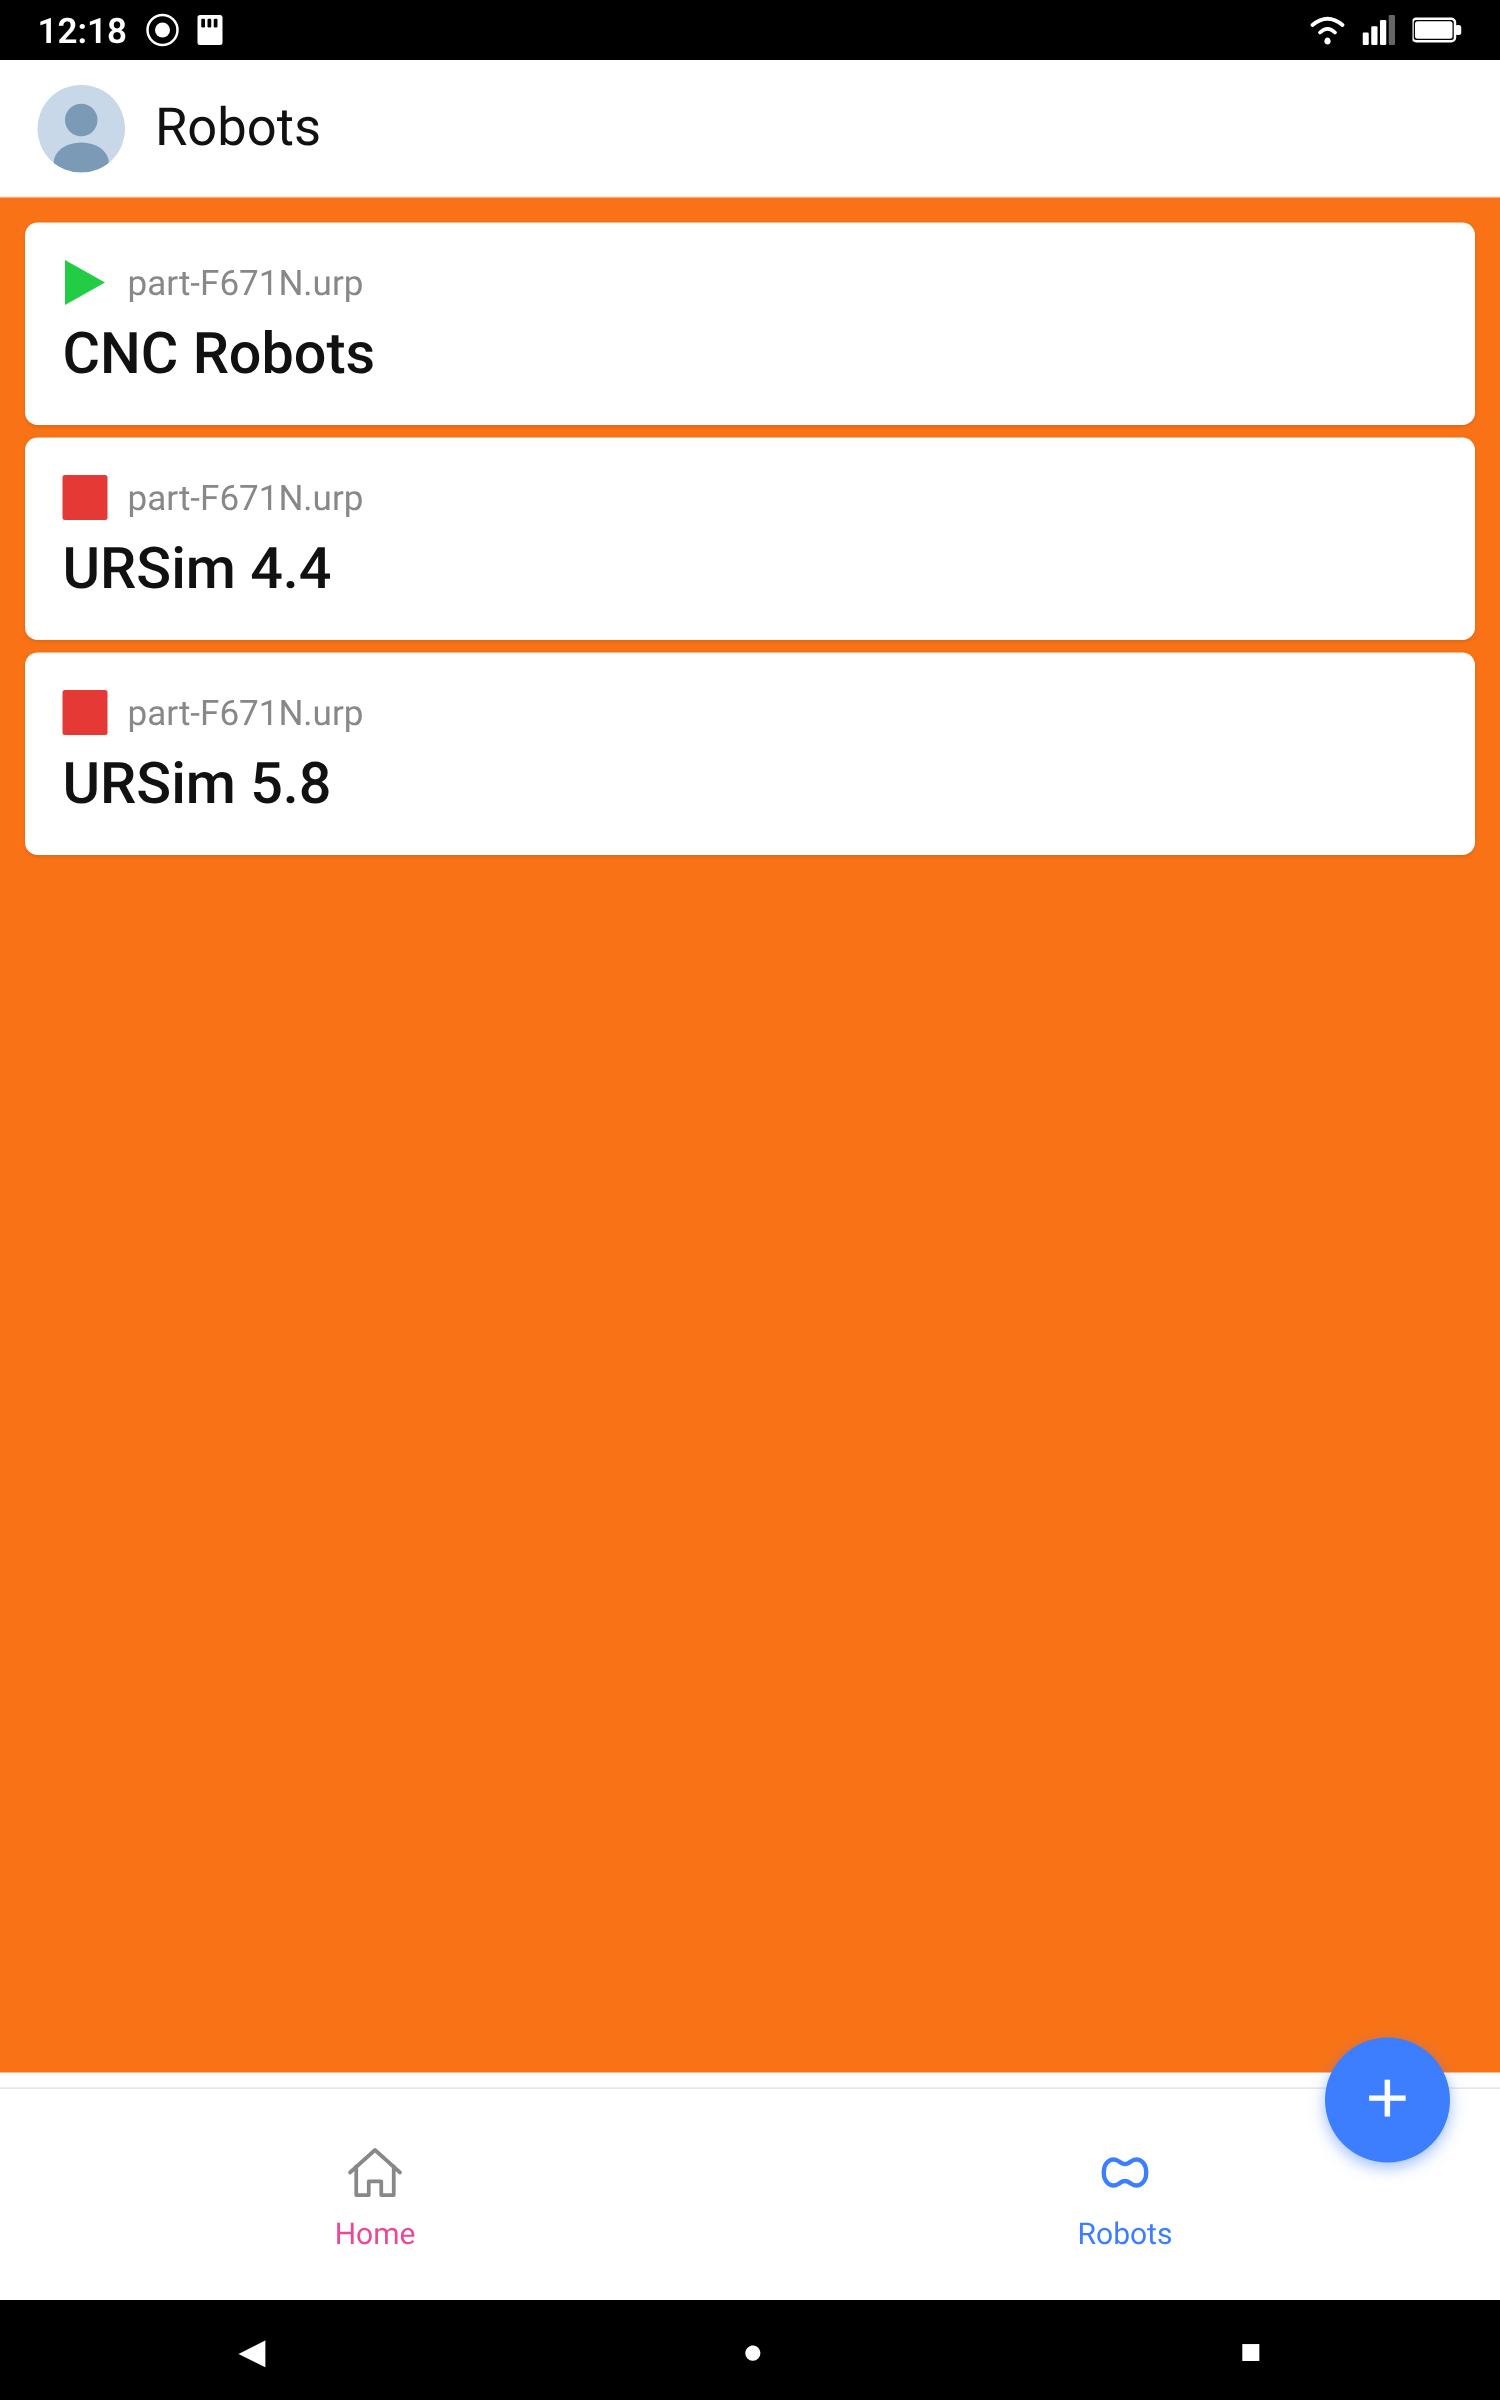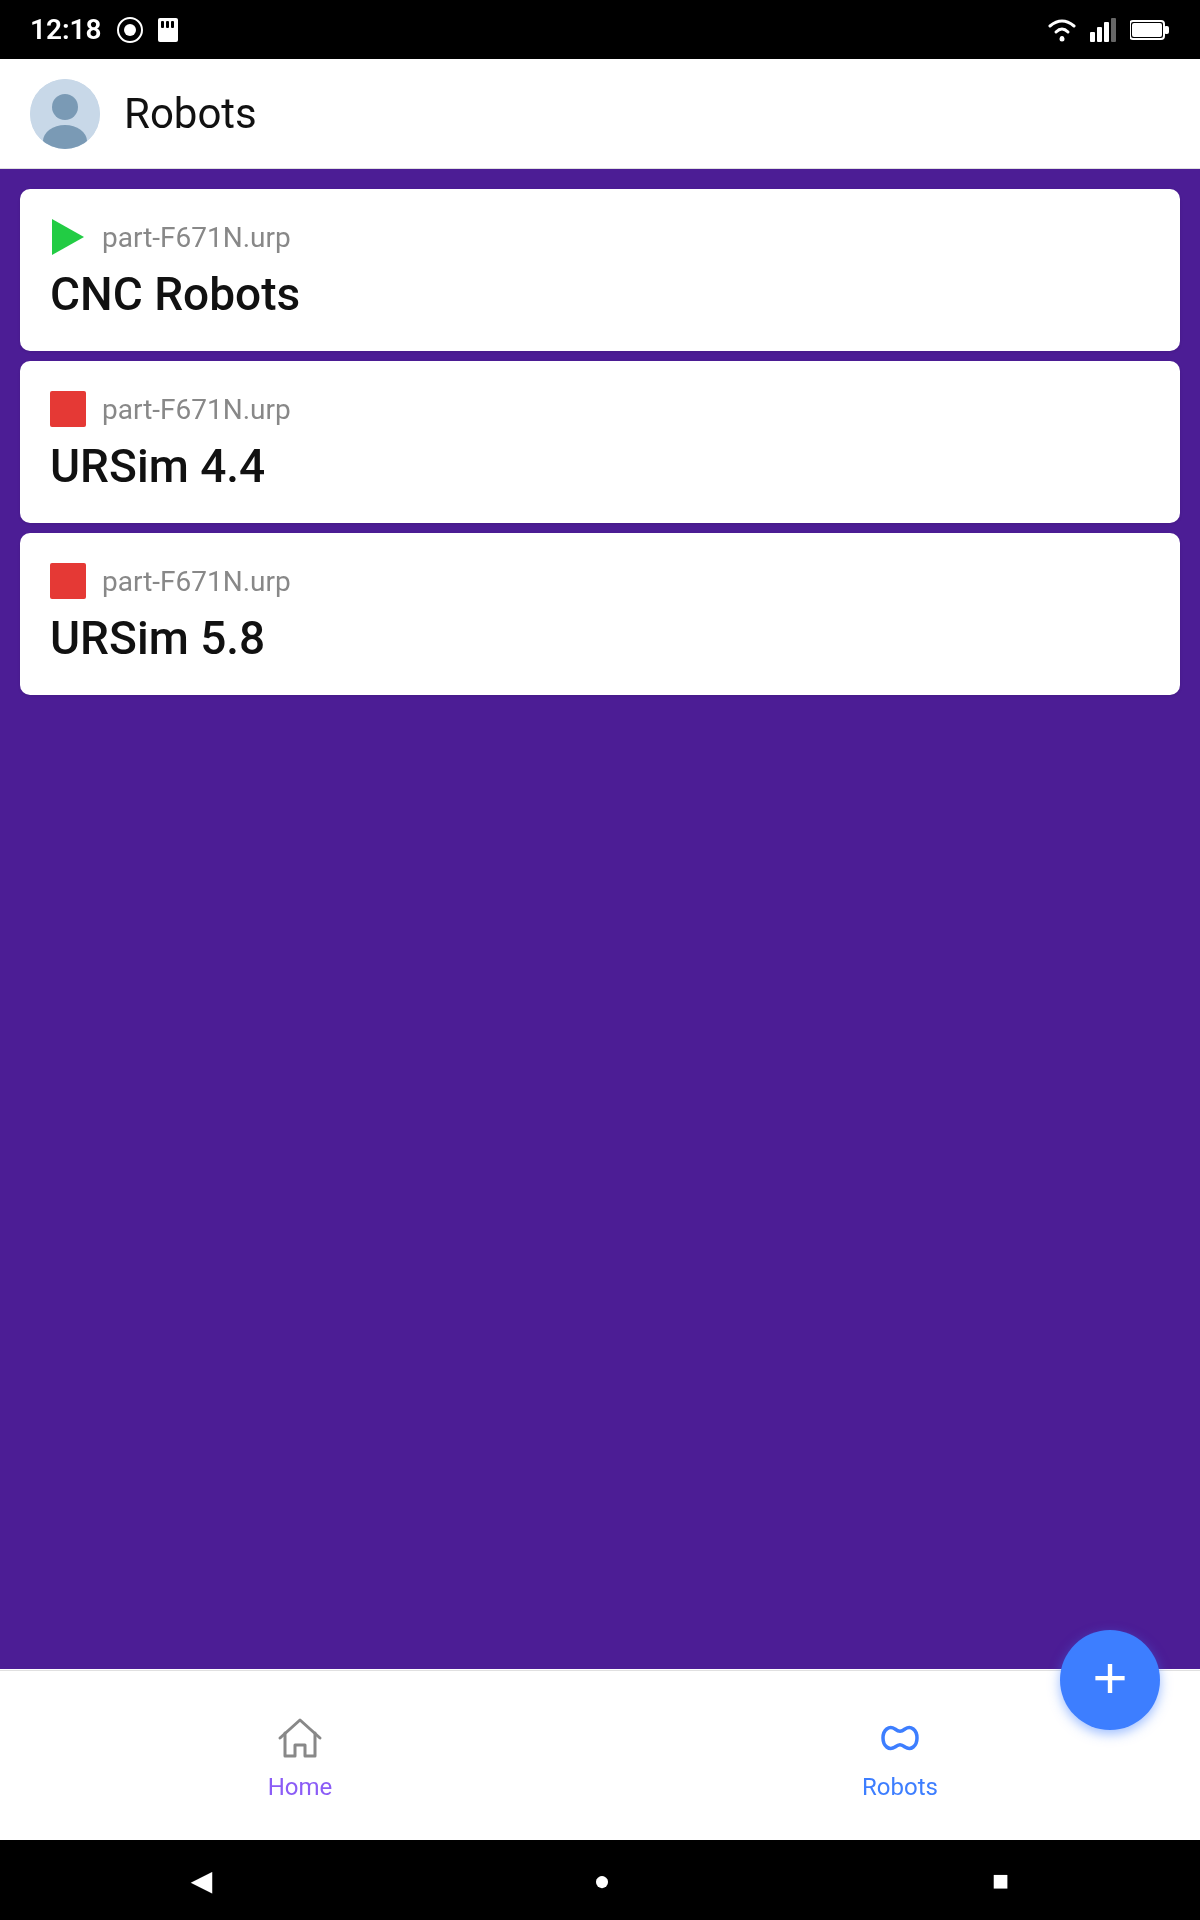--- a/index.html
+++ b/index.html
@@ -10,21 +10,21 @@
       height: 1920px;
       background: #ffffff;
       font-family: 'Roboto', Arial, sans-serif;
       overflow: hidden;
       position: relative;
     }
 
     
     .status-bar {
       width: 100%;
-      height: 59px;
+      height: 48px;
       background: #000000;
       display: flex;
       align-items: center;
       justify-content: space-between;
       padding: 0 30px;
     }
 
     .status-bar-left {
       display: flex;
       align-items: center;
@@ -75,21 +75,21 @@
     .header-title {
       font-size: 42px;
       font-weight: 400;
       color: #111111;
     }
 
     
     .content {
       width: 100%;
       height: calc(1920px - 60px - 110px - 170px - 80px);
-      background: #4c1d95;
+      background: #f97316;
       padding: 20px 20px;
       overflow-y: auto;
       display: flex;
       flex-direction: column;
       gap: 10px;
     }
 
     
     .robot-card {
       background: #ffffff;
@@ -184,21 +184,21 @@
       flex-direction: column;
       align-items: center;
       justify-content: center;
       gap: 8px;
       cursor: pointer;
       height: 100%;
     }
 
     .nav-label {
       font-size: 24px;
-      color: #8b5cf6;
+      color: #ec4899;
     }
 
     .nav-label-active {
       font-size: 24px;
       color: #3d7eff;
     }
 
     
     .system-nav {
       position: absolute;

